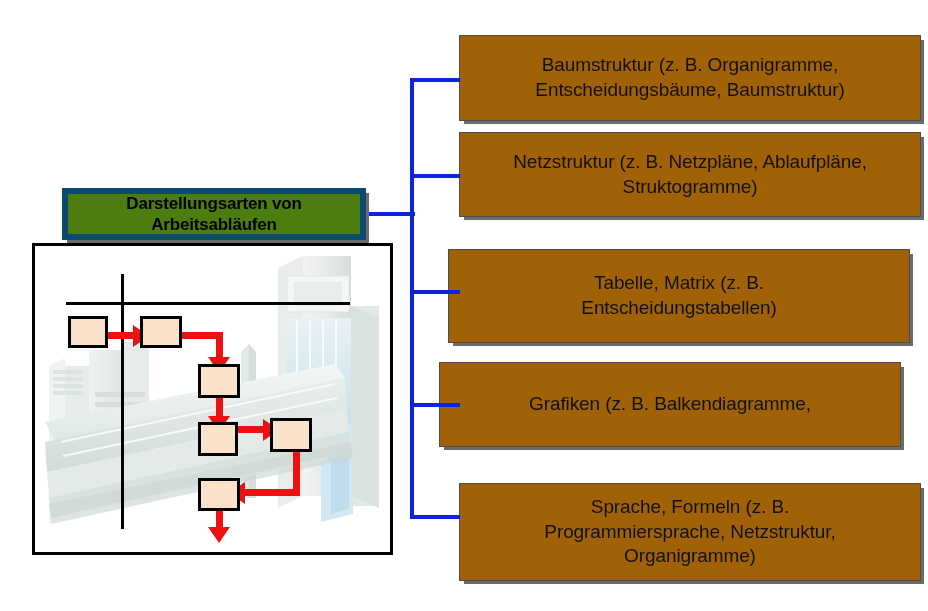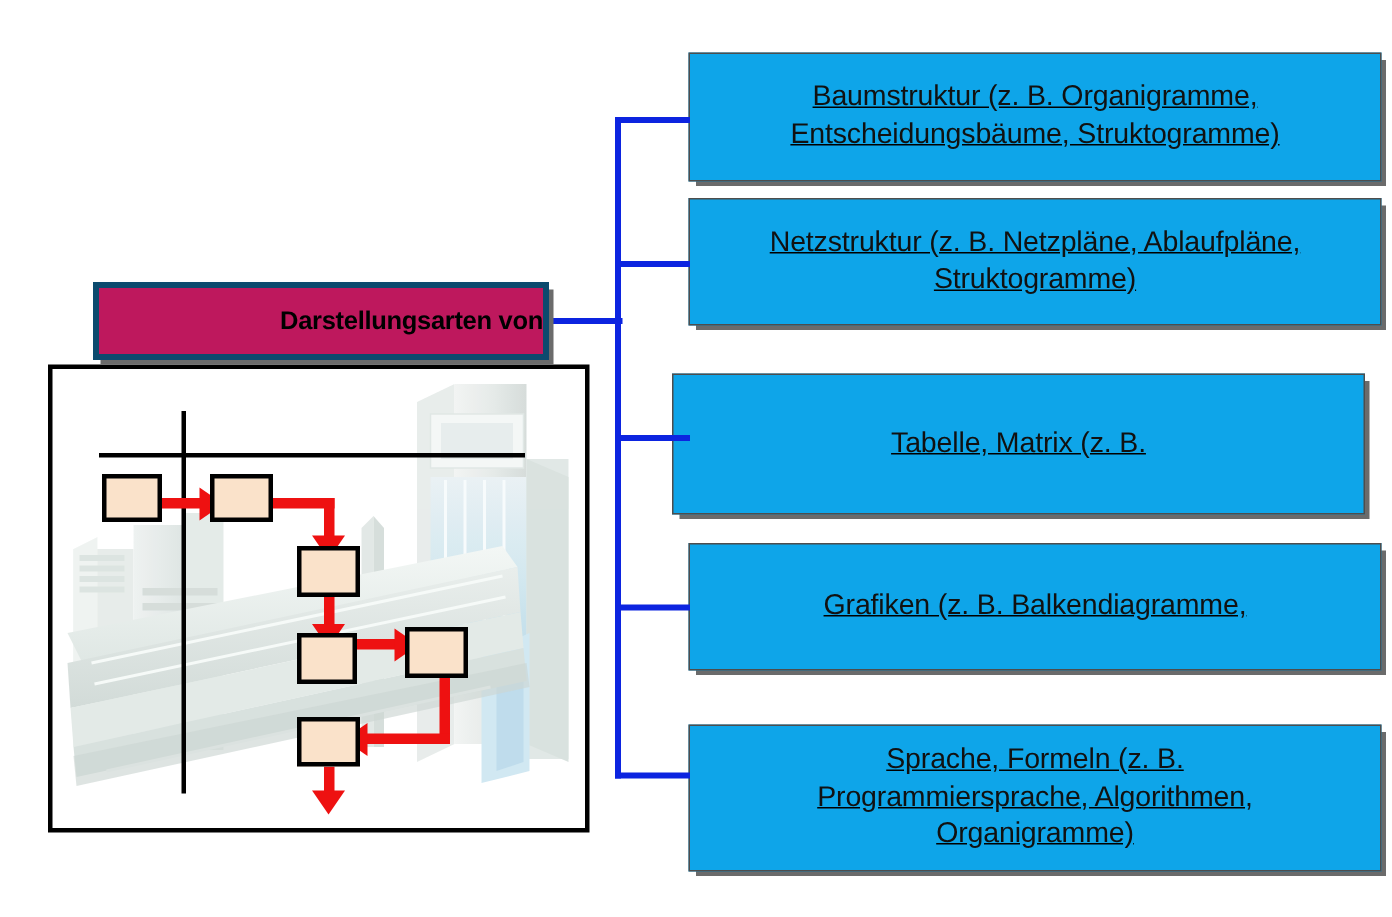--- a/index.html
+++ b/index.html
@@ -31,47 +31,46 @@
     font-weight: bold;
     letter-spacing: -0.2px;
     color: #000;
     white-space: nowrap;
   }
 
   
   .cat-box {
     position: absolute;
     box-sizing: border-box;
-    background: #0ea5e9;
+    background: #a16207;
     border: 1px solid #4d4d4d;
     box-shadow: 4px 4px 0 -1px #6b6b6b;
     display: flex;
     align-items: center;
     justify-content: center;
     text-align: center;
     padding: 4px 14px;
-    text-decoration: underline;
   }
   .cat-text {
     font-size: 19px;
     line-height: 1.30;
     color: #111;
     letter-spacing: -0.1px;
   }
 
   
   .src-box {
     position: absolute;
     box-sizing: border-box;
-    background: #be185d;
-    border: 4px solid #0c4a6e;
+    background: #4d7c0f;
+    border: 6px solid #0c4a6e;
     box-shadow: 4px 4px 0 -1px #6b6b6b;
     display: flex;
     align-items: center;
-    justify-content: flex-end;
+    justify-content: center;
     text-align: center;
     z-index: 6;
   }
   .src-text {
     font-size: 17px;
     font-weight: bold;
     line-height: 1.26;
     color: #000;
     letter-spacing: -0.2px;
   }
@@ -273,50 +272,52 @@
 
   <div class="conn" style="left:410px; top:78px; width:50px; height:4px;"></div>
   <div class="conn" style="left:410px; top:174px; width:50px; height:4px;"></div>
   <div class="conn" style="left:410px; top:290px; width:50px; height:4px;"></div>
   <div class="conn" style="left:410px; top:403px; width:50px; height:4px;"></div>
   <div class="conn" style="left:410px; top:515px; width:50px; height:4px;"></div>
 
   <div class="src-box" style="left:62px; top:188px; width:304px; height:52px;">
     <div class="src-text">
       <span>Darstellungsarten von</span><br>
+      <span>Arbeitsabläufen</span>
     </div>
   </div>
 
   <div class="cat-box" style="left:459px; top:35px; width:462px; height:86px;">
     <div class="cat-text">
       <span>Baumstruktur (z. B. Organigramme,</span><br>
-      <span>Entscheidungsbäume, Struktogramme)</span>
+      <span>Entscheidungsbäume, Baumstruktur)</span>
     </div>
   </div>
 
   <div class="cat-box" style="left:459px; top:132px; width:462px; height:85px;text-align:center;">
     <div class="cat-text">
       <span>Netzstruktur (z. B. Netzpläne, Ablaufpläne,</span><br>
       <span>Struktogramme)</span>
     </div>
   </div>
 
   <div class="cat-box" style="left:448px; top:249px; width:462px; height:94px;">
     <div class="cat-text">
       <span>Tabelle, Matrix (z. B.</span><br>
-    </div>
-  </div>
-
-  <div class="cat-box" style="left:459px; top:362px; width:462px; height:85px;">
+      <span>Entscheidungstabellen)</span>
+    </div>
+  </div>
+
+  <div class="cat-box" style="left:439px; top:362px; width:462px; height:85px;">
     <div class="cat-text">
       <span>Grafiken (z. B. Balkendiagramme,</span><br>
     </div>
   </div>
 
   <div class="cat-box" style="left:459px; top:483px; width:462px; height:98px;">
     <div class="cat-text">
       <span>Sprache, Formeln (z. B.</span><br>
-      <span>Programmiersprache, Algorithmen,</span><br>
+      <span>Programmiersprache, Netzstruktur,</span><br>
       <span>Organigramme)</span>
     </div>
   </div>
 
 </div>
 
 </body></html>

